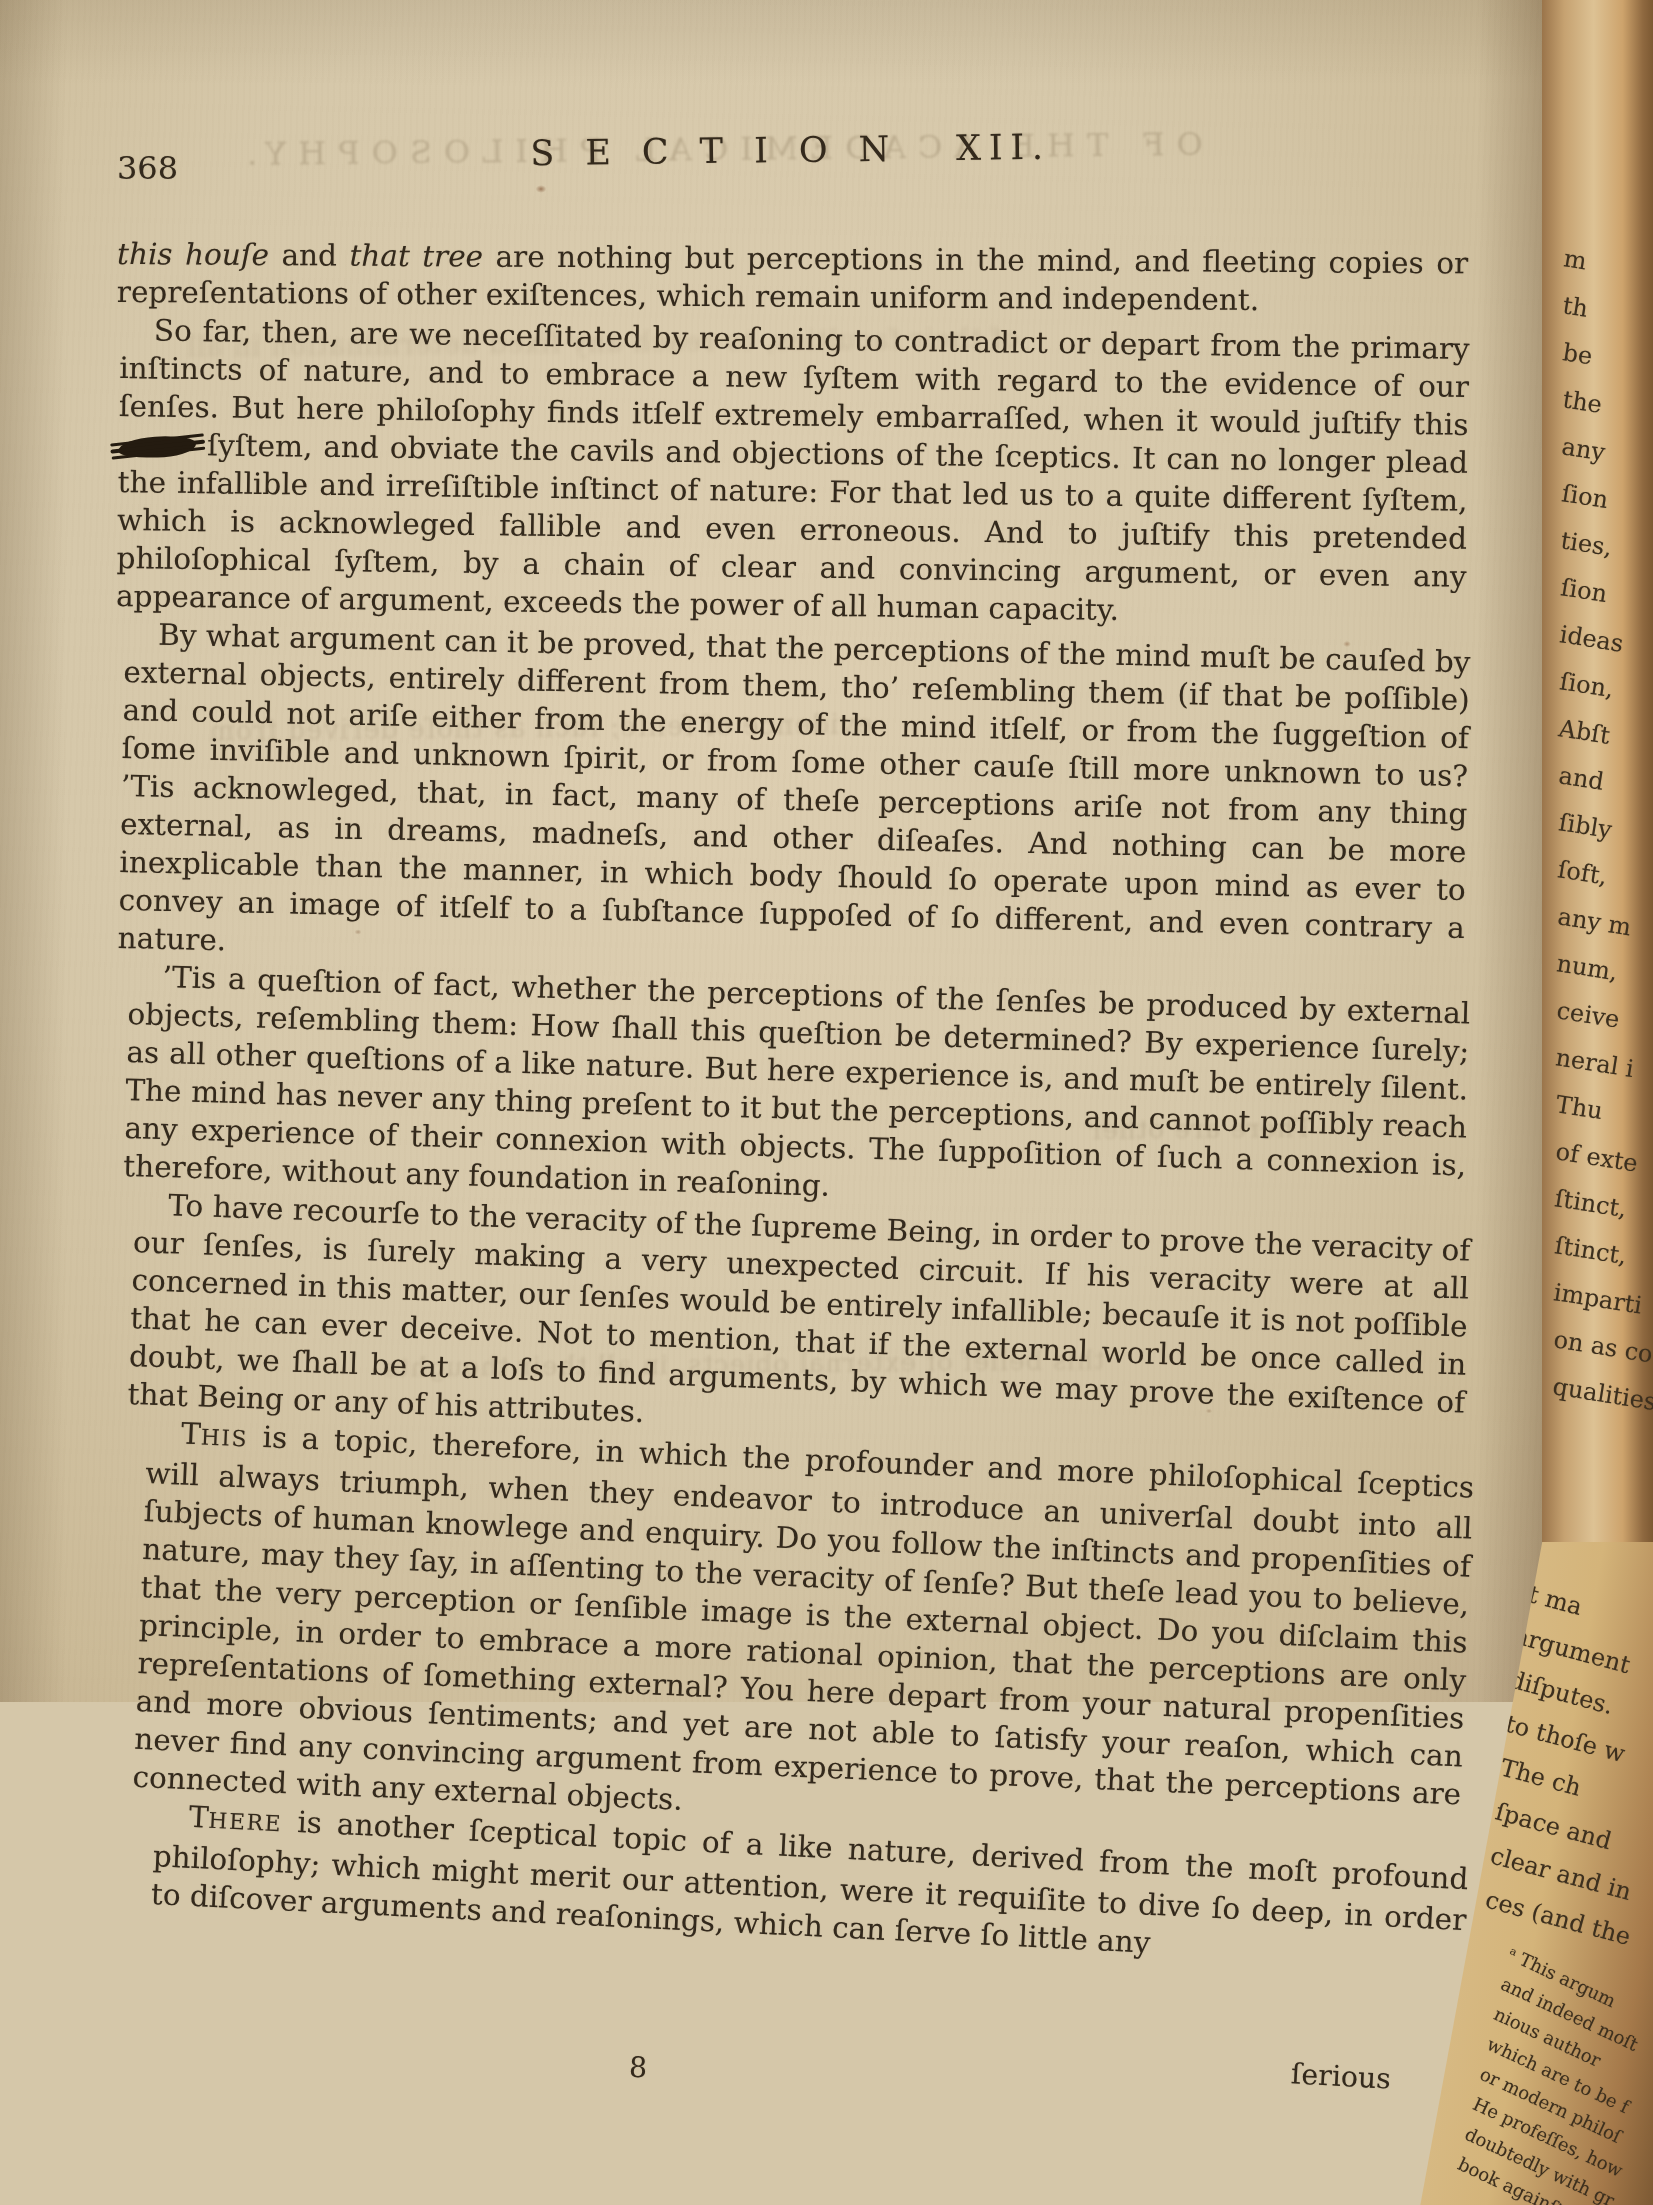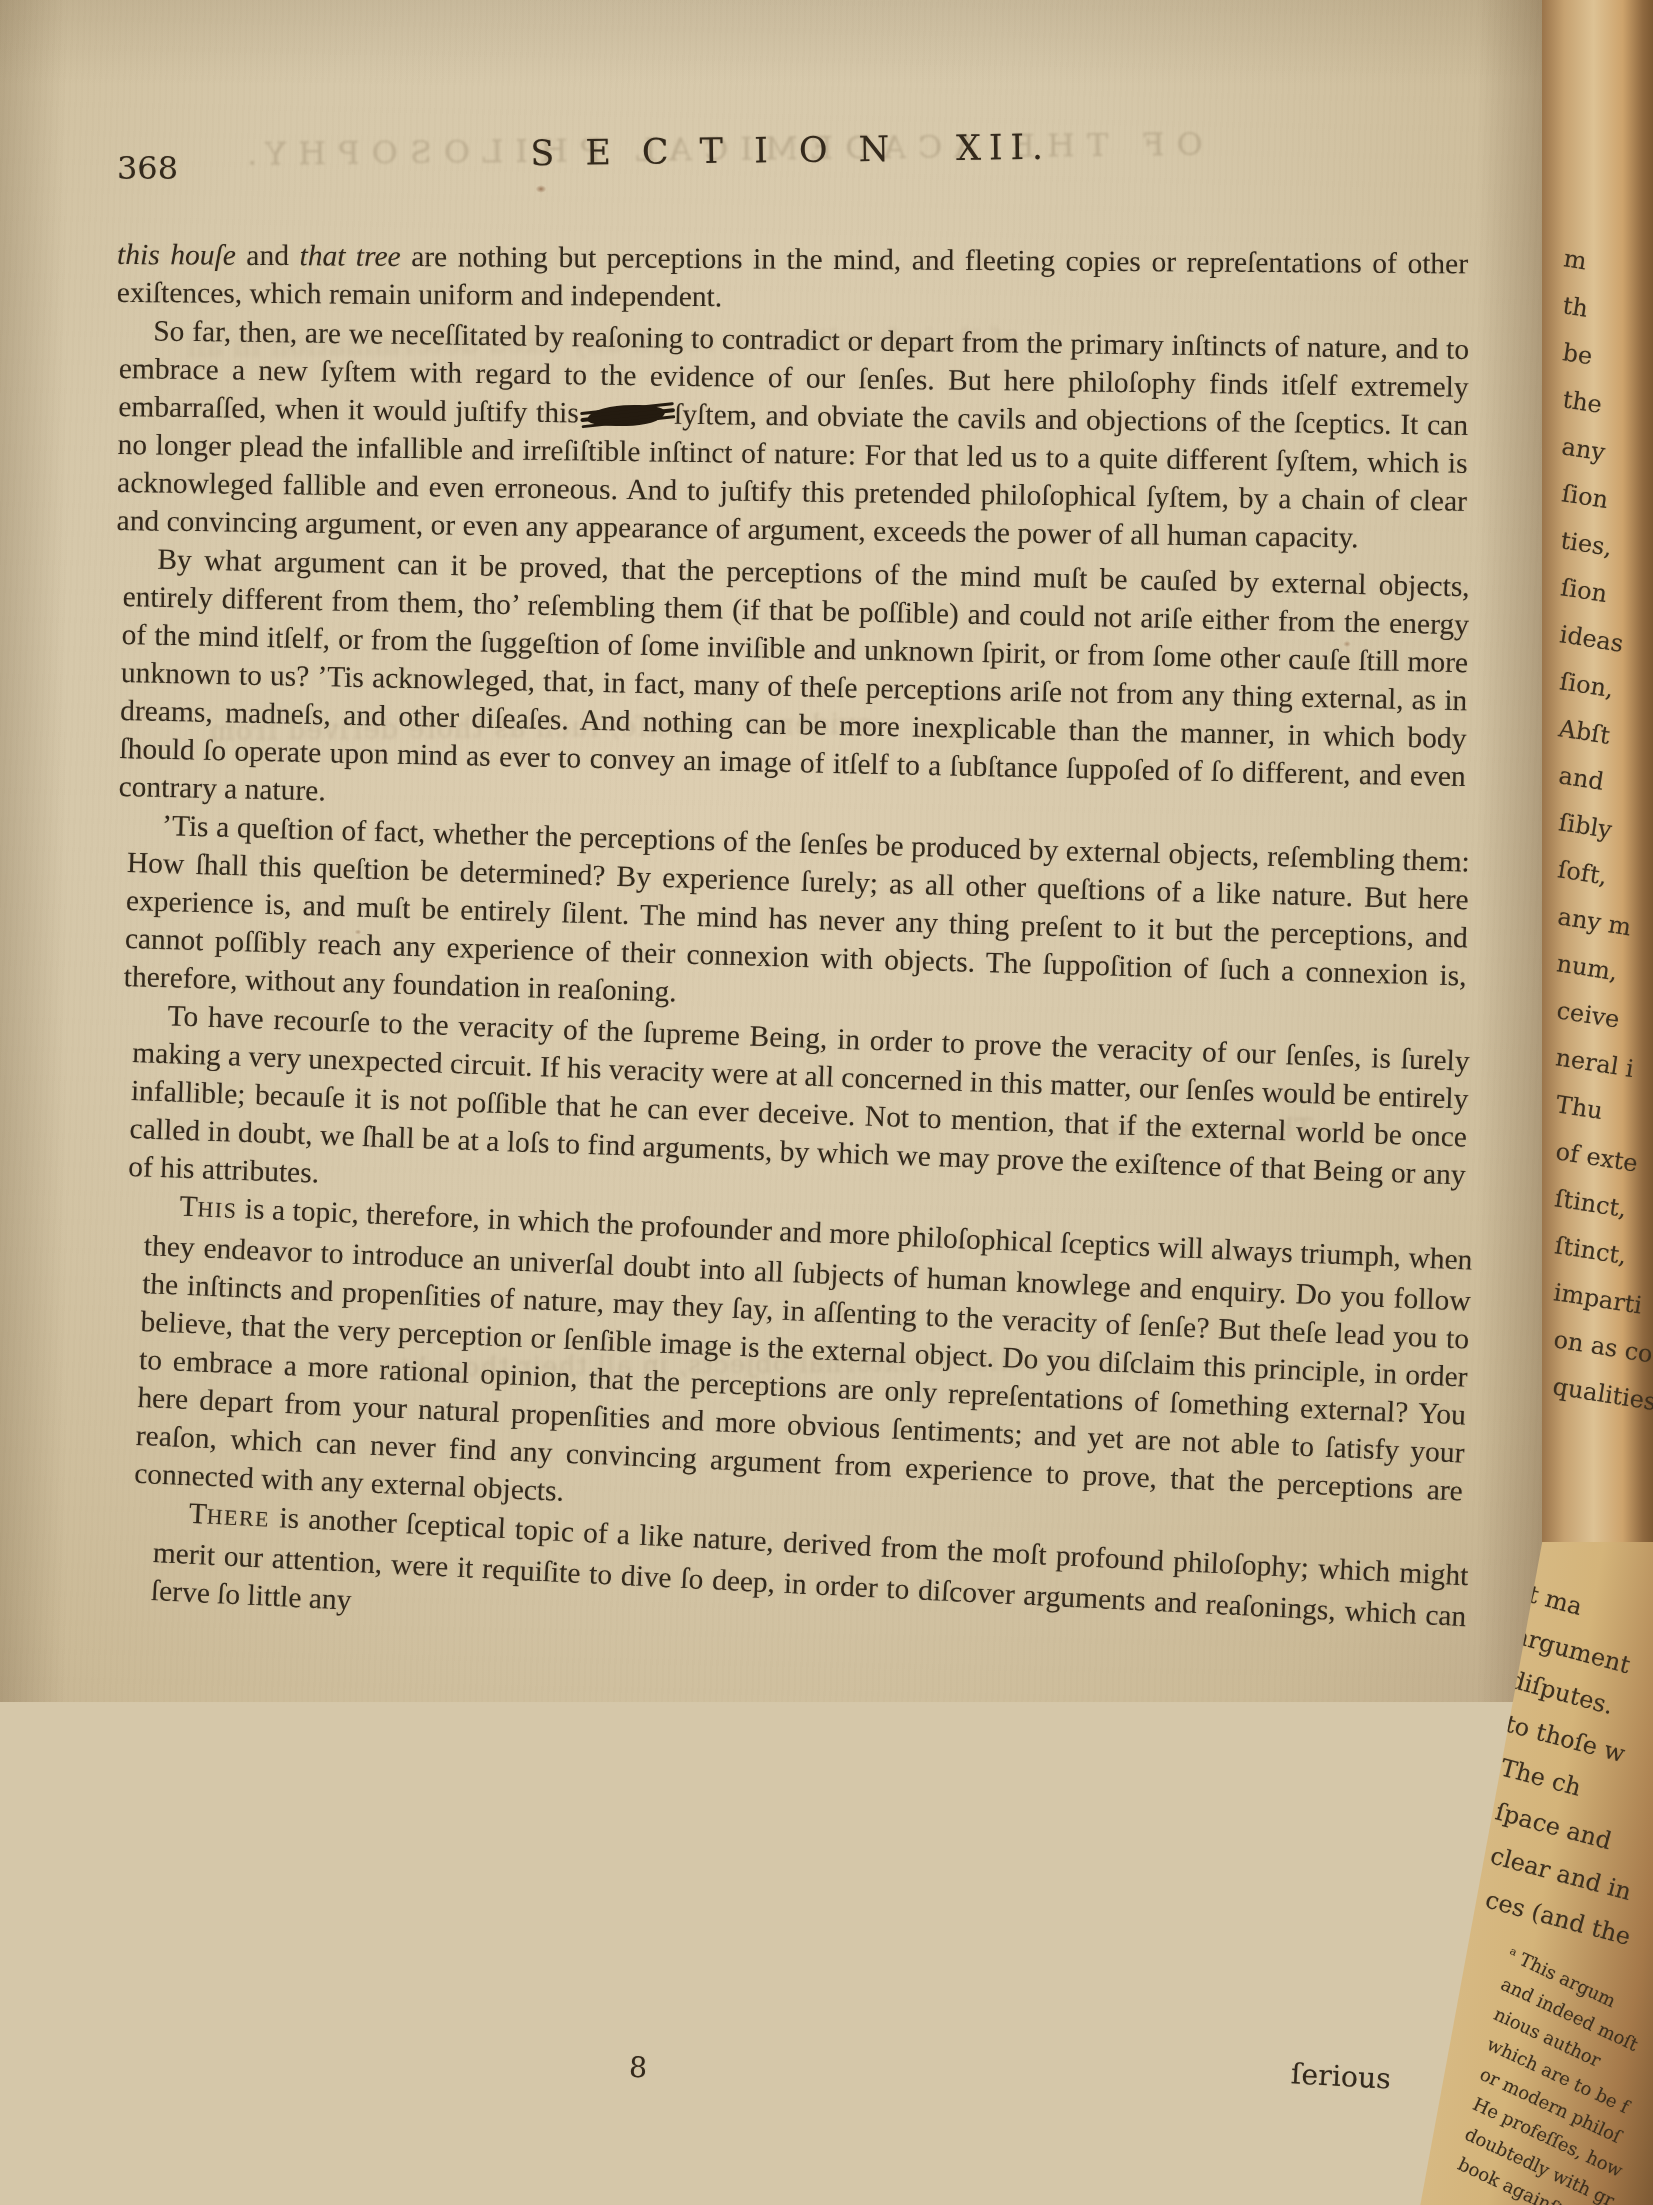--- a/index.html
+++ b/index.html
@@ -21,21 +21,21 @@
     radial-gradient(4.4px 3.3px at 1209px 1411px,rgba(110,70,40,.3),rgba(0,0,0,0) 70%);}
 
   .ink{color:#33291c;text-shadow:0 0 1.1px rgba(56,44,26,.28);}
 
   .page-num{position:absolute;left:117px;top:149px;font-size:32px;}
   .header-row{position:absolute;left:115px;top:130px;width:1351px;text-align:center;
     transform:rotate(-.7deg);white-space:nowrap;}
   .header-word{font-size:35px;letter-spacing:31px;}
   .header-num{font-size:35px;letter-spacing:7.7px;margin-left:36px;}
 
-  .body-block{position:absolute;left:117px;top:235px;width:1351px;font-family:Liberation Serif, serif;}
+  .body-block{position:absolute;left:117px;top:235px;width:1351px;}
   .para{margin:0;text-align:justify;font-size:29.5px;line-height:38px;transform-origin:0 50%;
     color:#33291c;text-shadow:0 0 1.1px rgba(56,44,26,.28);}
   .para.indent{text-indent:34px;}
   .seg-italic{font-style:italic;}
   .seg-smallcaps{font-size:.74em;letter-spacing:1.6px;}
   .seg-blot{display:inline-block;width:78px;height:23px;vertical-align:-4.4px;position:relative;}
   .seg-blot::before{content:"";position:absolute;inset:1.1px 0;background:#241b10;
     border-radius:48% 52% 42% 58%/60% 42% 58% 40%;transform:rotate(-4deg);}
   .seg-blot::after{content:"";position:absolute;left:-7.7px;right:-9.8px;top:8.8px;height:3.8px;background:#241b10;
     transform:rotate(-7deg);border-radius:2.2px;box-shadow:0 -6.6px 0 -0.5px #241b10,0 6.6px 0 -0.5px #241b10;}

